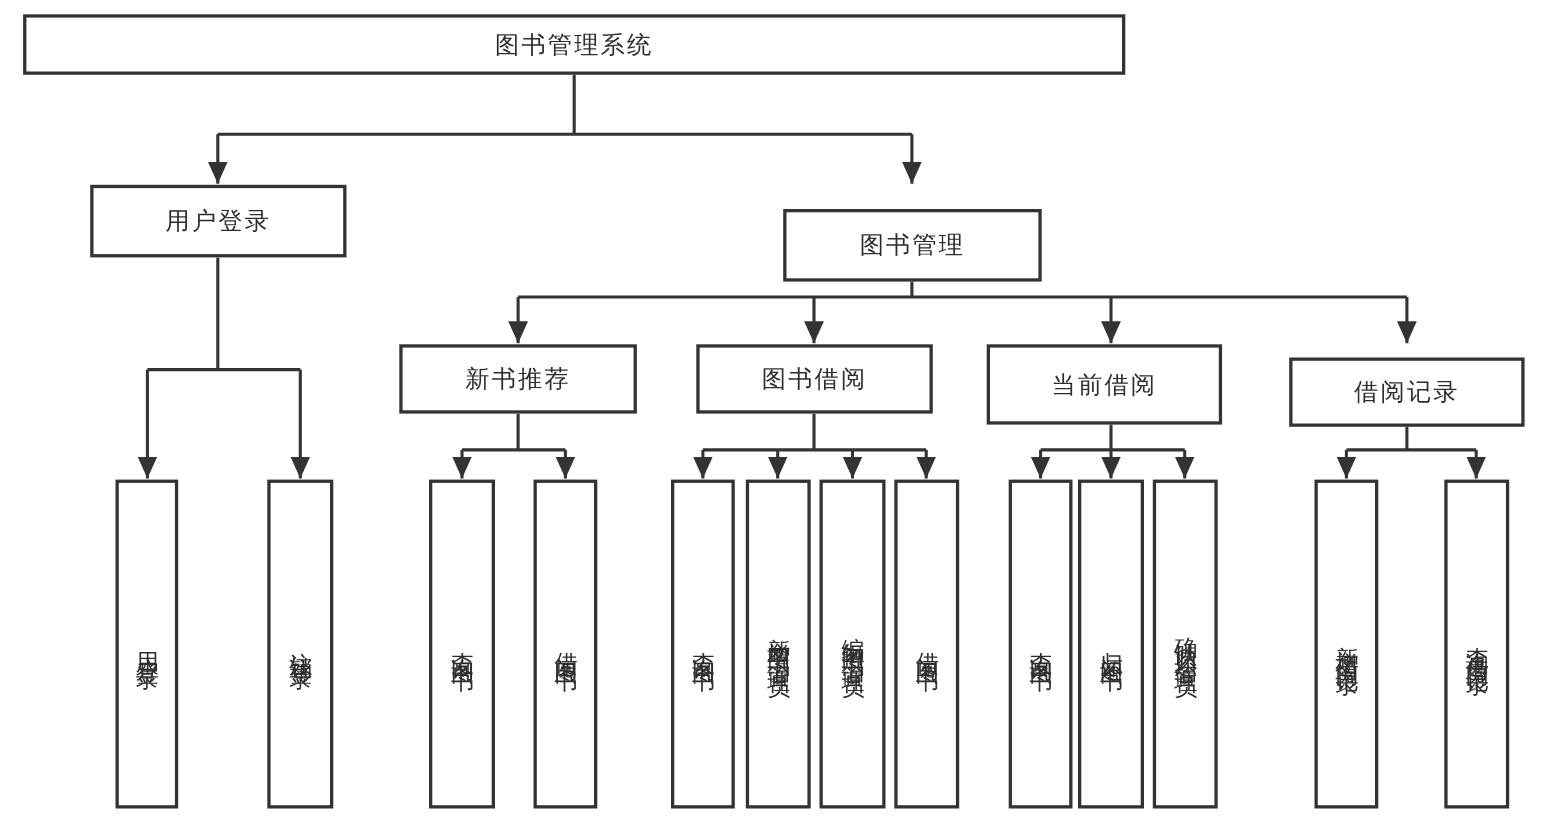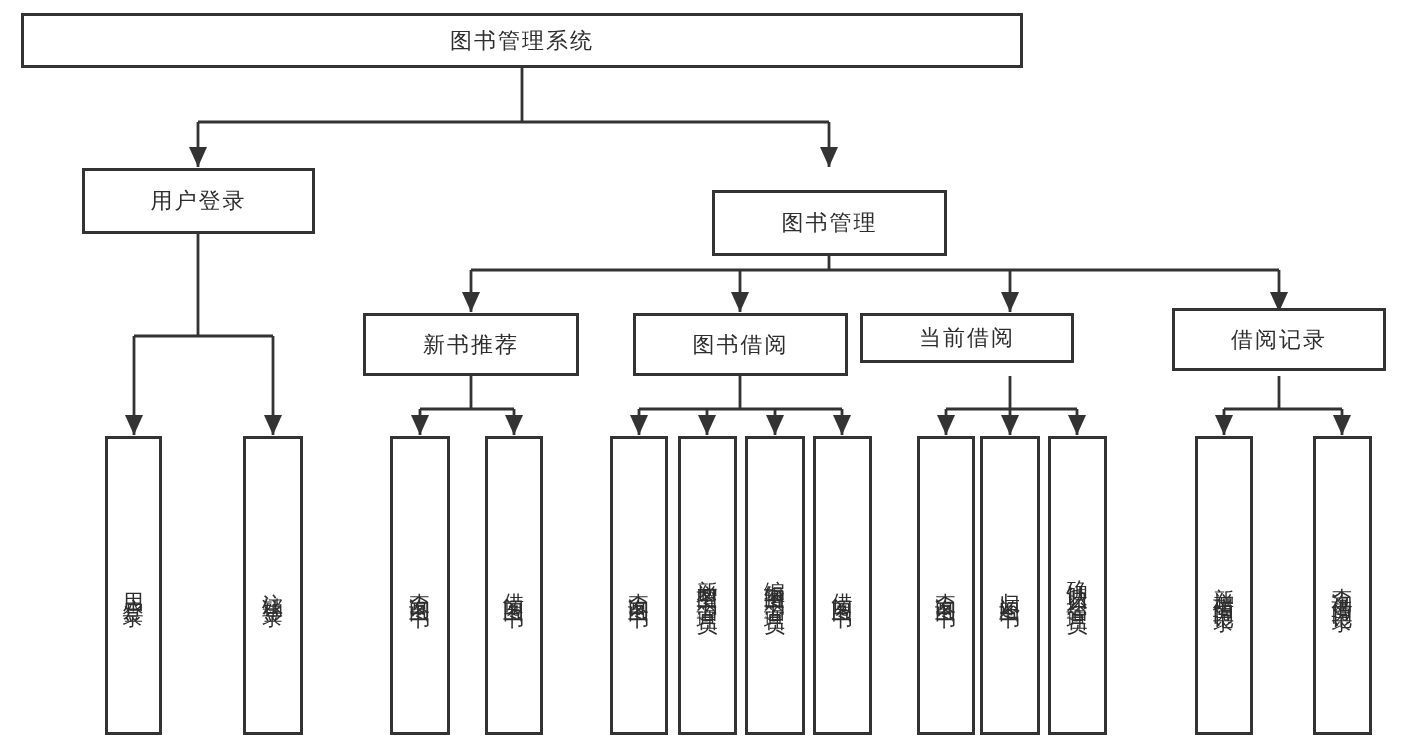--- a/index.html
+++ b/index.html
@@ -114,24 +114,24 @@
   <div class="node hbox" style="left:712px; top:168px; width:235px; height:66px;margin-top:22px;">
     <span>图书管理</span>
   </div>
 
   <div class="node hbox" style="left:633px; top:313px; width:215px; height:63px;">
     <span>图书借阅</span>
   </div>
   <div class="node hbox" style="left:363px; top:313px; width:216px; height:63px;">
     <span>新书推荐</span>
   </div>
-  <div class="node hbox" style="left:860px; top:313px; width:214px; height:50px;font-family:Liberation Serif, serif;">
+  <div class="node hbox" style="left:897px; top:313px; width:214px; height:73px;font-family:Liberation Serif, serif;">
     <span>当前借阅</span>
   </div>
-  <div class="node hbox" style="left:1172px; top:308px; width:214px; height:63px;">
+  <div class="node hbox" style="left:1172px; top:325px; width:214px; height:63px;">
     <span>借阅记录</span>
   </div>
 
   <div class="node vbox" style="left:105px; top:436px; width:57px; height:299px;">
     <span class="vtext">用户登录</span>
   </div>
   <div class="node vbox" style="left:243px; top:436px; width:60px; height:299px;">
     <span class="vtext">注销登录</span>
   </div>
 

